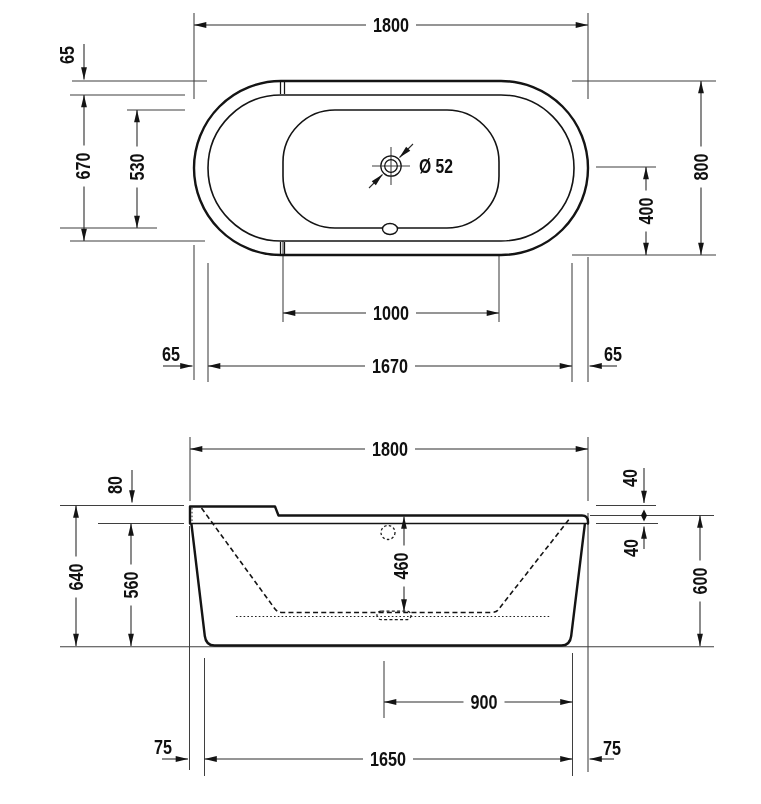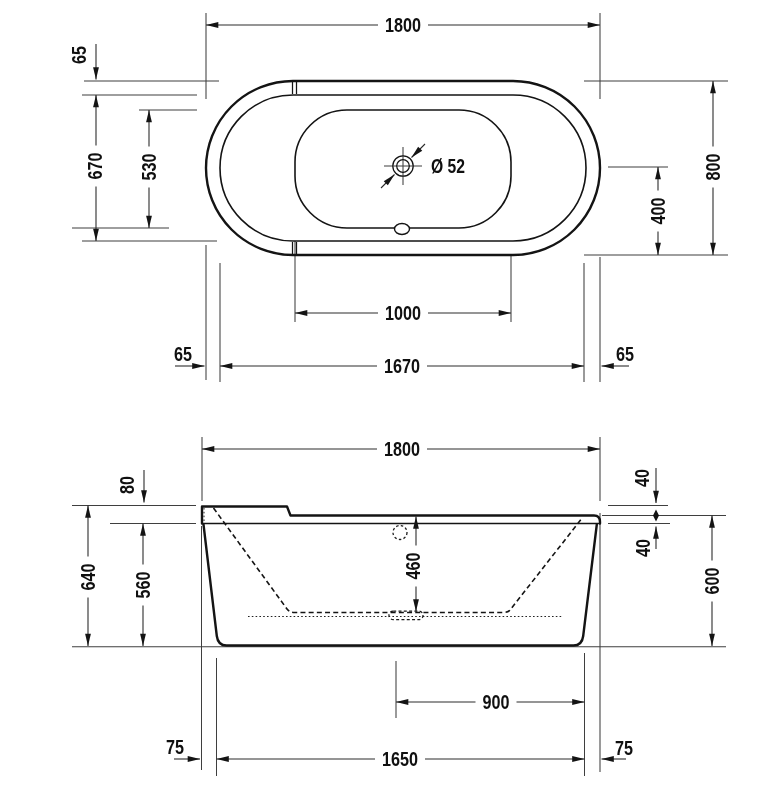--- a/index.html
+++ b/index.html
@@ -1,17 +1,17 @@
 <!DOCTYPE html>
 <html><head>
 <meta charset="utf-8">
 <style>
   html,body{margin:0;padding:0;background:#ffffff;}
   .stage{position:relative;width:737px;height:804px;background:#ffffff;overflow:hidden;
-         font-family:"Liberation Sans",sans-serif;margin-left:12px;}
+         font-family:"Liberation Sans",sans-serif;}
   svg{display:block;}
   .thin{stroke:#3f3f3f;stroke-width:1.05;fill:none;}
   .dimline{stroke:#2c2c2c;stroke-width:1.1;fill:none;}
   .heavy{stroke:#141414;stroke-width:2.4;fill:none;stroke-linejoin:round;stroke-linecap:round;}
   .med{stroke:#141414;stroke-width:1.6;fill:none;}
   .tick{stroke:#141414;stroke-width:1.25;fill:none;}
   .dash{stroke:#141414;stroke-width:1.6;fill:none;stroke-dasharray:5 3.2;stroke-linejoin:round;}
   .dot{stroke:#222222;stroke-width:1;fill:none;stroke-dasharray:1.6 2.2;}
   .dotc{stroke:#1a1a1a;stroke-width:1.3;fill:none;stroke-dasharray:2.5 2.3;}
   .dashr{stroke:#1a1a1a;stroke-width:1.25;fill:none;stroke-dasharray:3 2.3;}

